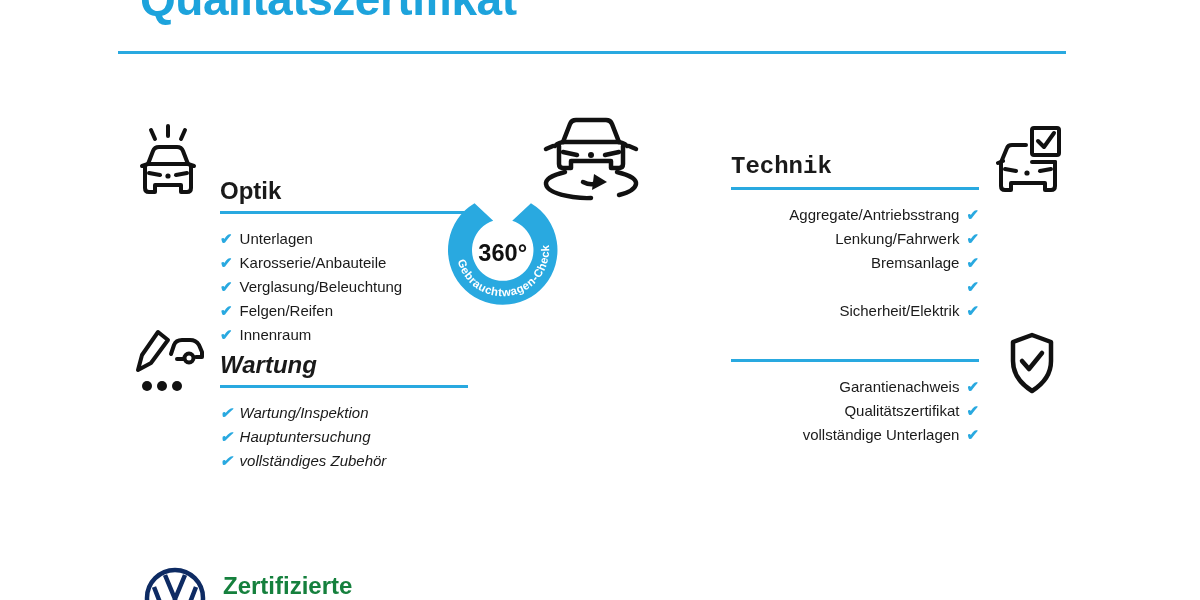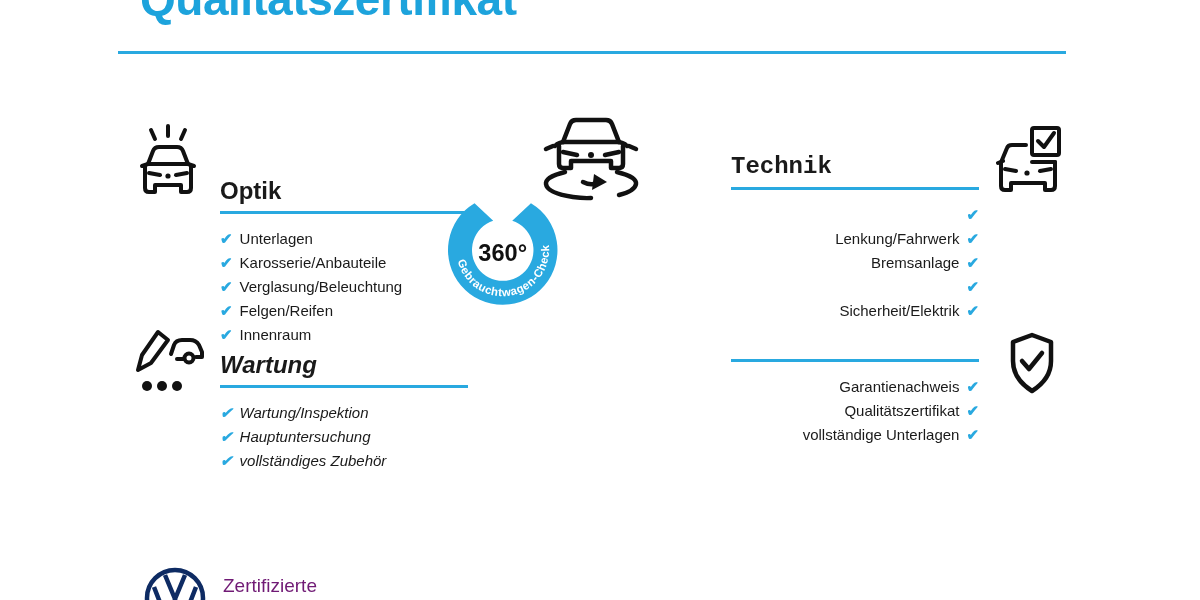--- a/index.html
+++ b/index.html
@@ -30,22 +30,22 @@
   .icon{position:absolute;}
   #icon-optik{left:136px;top:124px;}
   #icon-wartung{left:134px;top:328px;}
   #icon-technik{left:996px;top:124px;}
   #icon-garantie{left:1006px;top:331px;}
   #icon-rotate{left:531px;top:112px;z-index:3;}
   #ring-svg{position:absolute;left:440px;top:95px;z-index:1;}
 
   .footer-logo{position:absolute;left:143px;top:566px;}
   .footer-text{
-    position:absolute;left:223px;top:572px;font-size:19px;line-height:27px;
-    font-weight:normal;color:#701a75;
+    position:absolute;left:223px;top:572px;font-size:24px;line-height:27px;
+    font-weight:bold;color:#15803d;
   }
 </style>
 </head>
 <body>
 
 <div class="stage">
 
   <div class="title">Qualitätszertifikat</div>
   <div class="toprule"></div>
 
@@ -156,20 +156,21 @@
       <path d="M9 45 L20 47"></path>
         <path d="M55 45 L44 47"></path>
       <circle cx="31" cy="49" r="2.6" fill="#111" stroke="none"></circle>
     </g>
   </svg>
   <div id="sec-technik" class="section right-col">
     <h2>Technik</h2>
     <div class="rule"></div>
     <div class="items">
       <div class="row">
+          <span>Aggregate/Antriebsstrang</span>
           <span class="chk">✔</span>
         </div>
       <div class="row">
           <span>Lenkung/Fahrwerk</span>
           <span class="chk">✔</span>
         </div>
       <div class="row">
           <span>Bremsanlage</span>
           <span class="chk">✔</span>
         </div>

